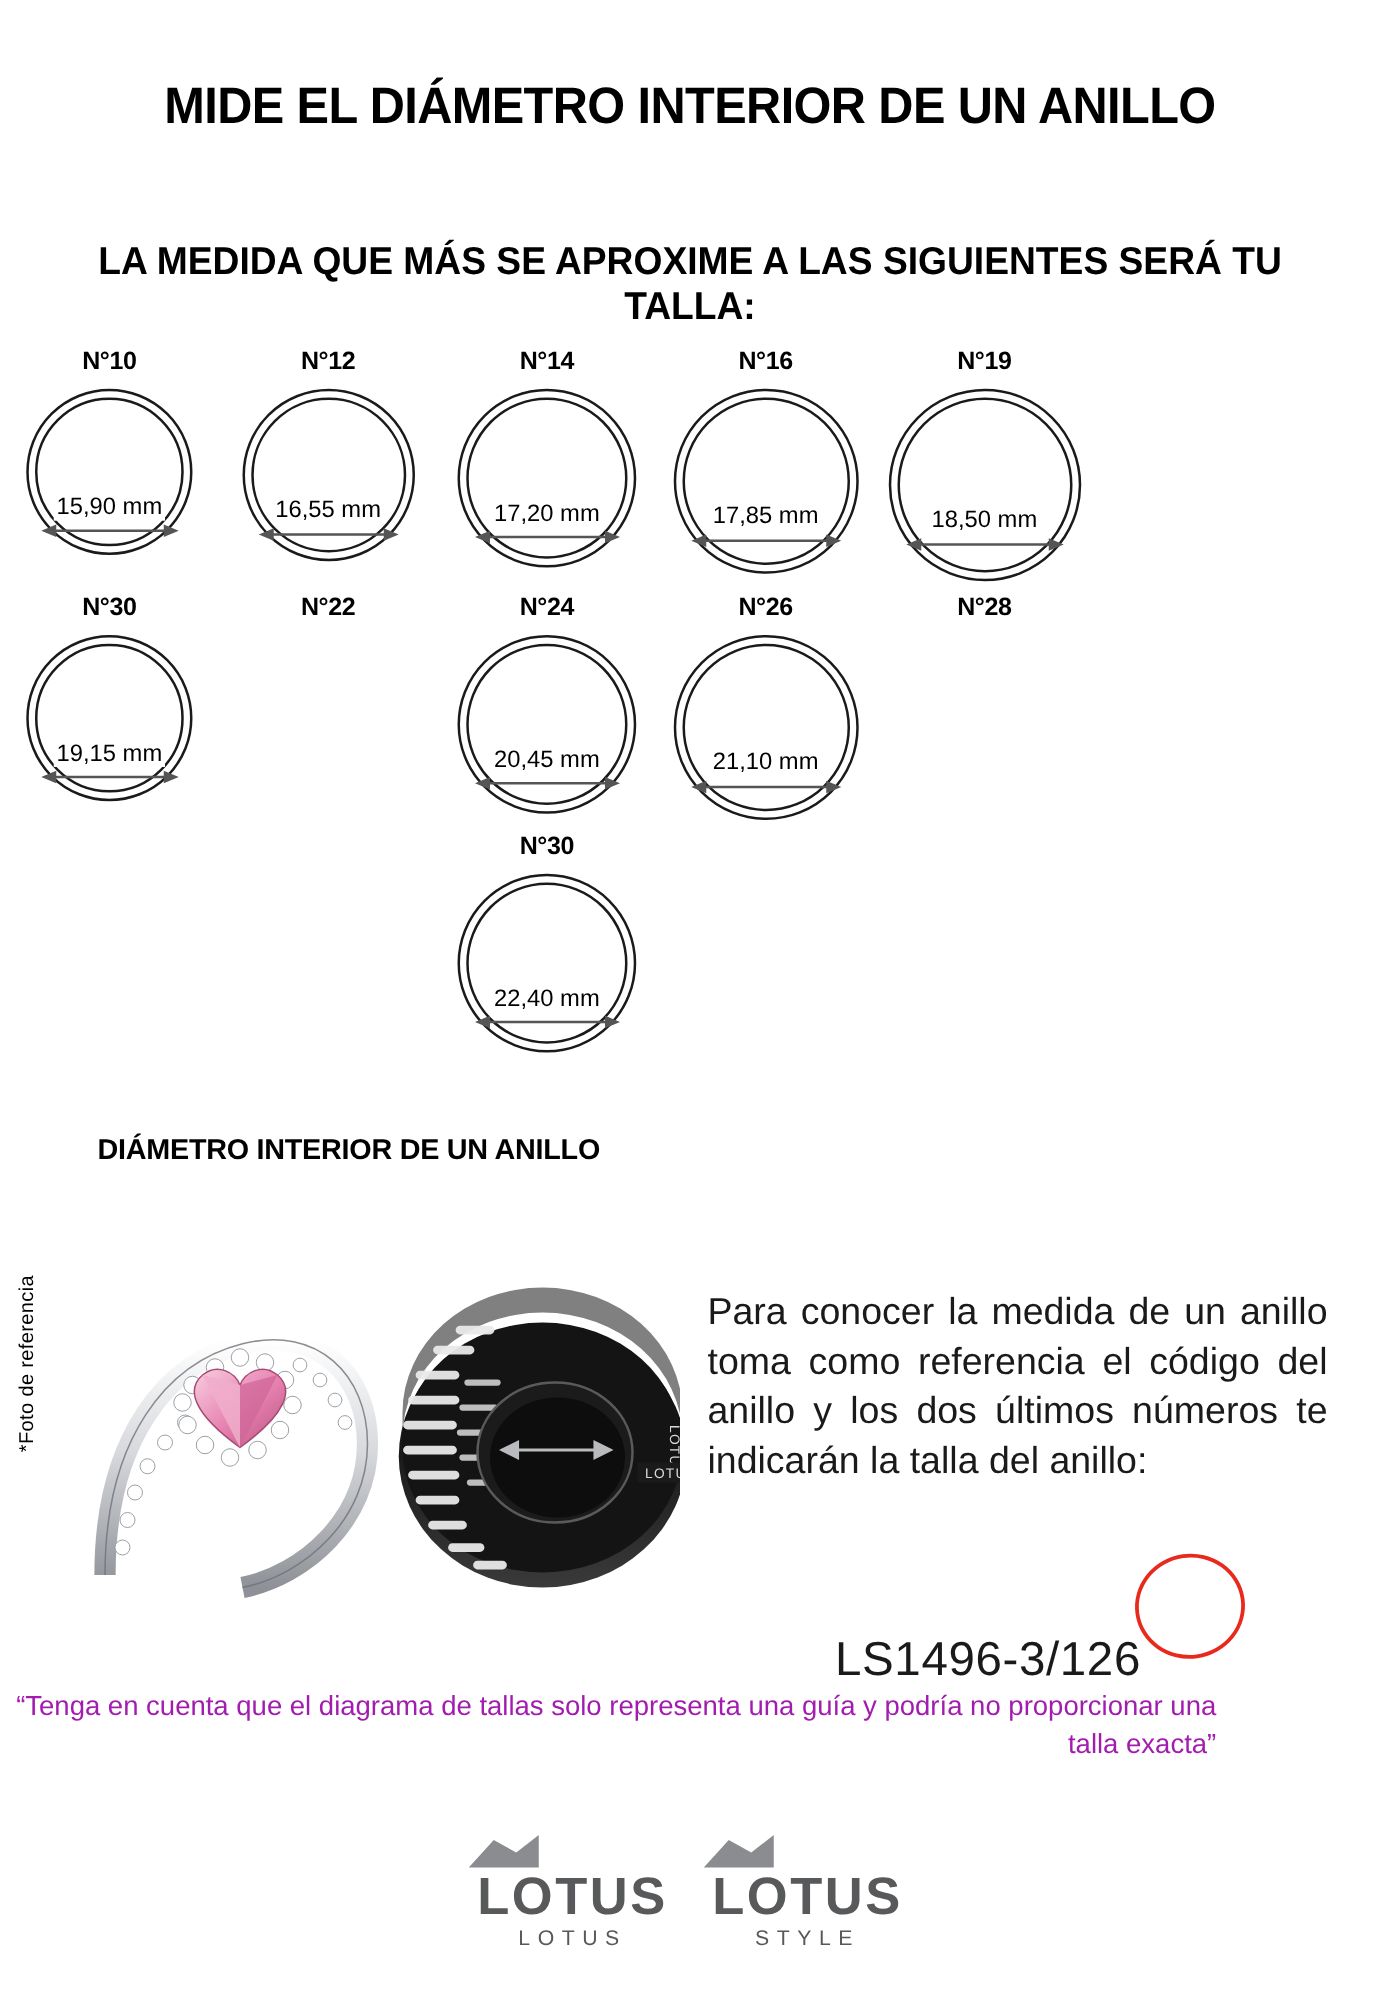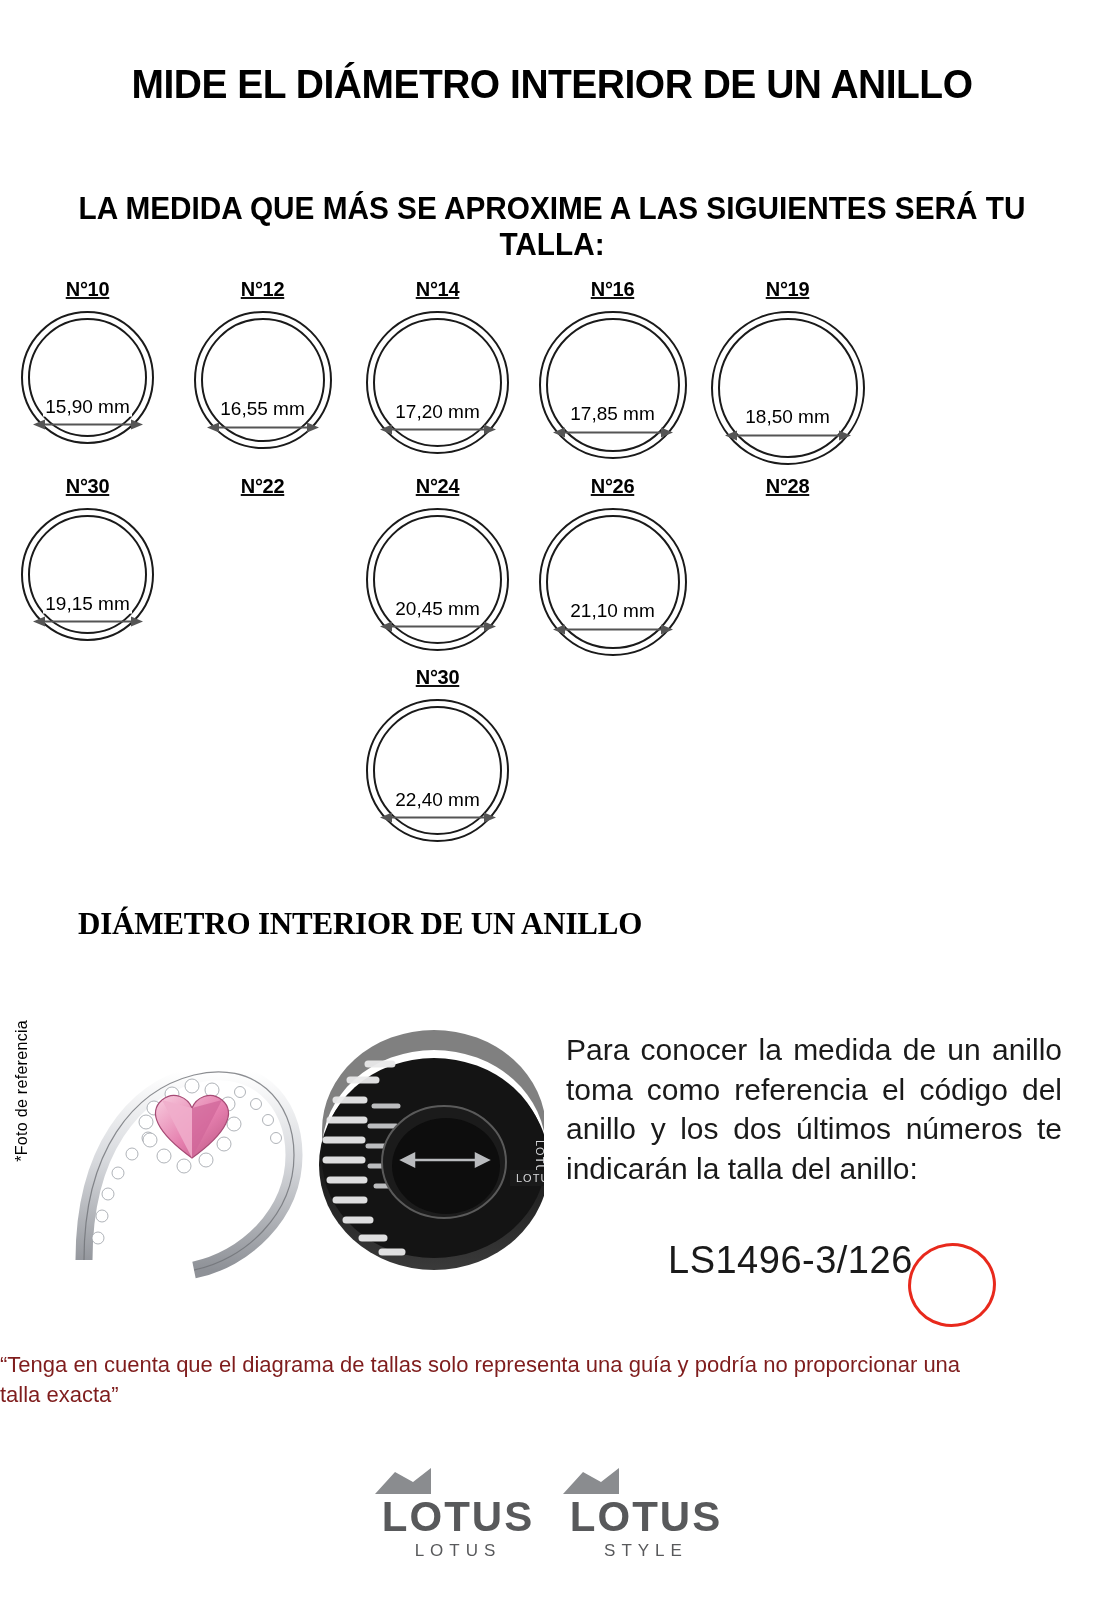--- a/index.html
+++ b/index.html
@@ -47,21 +47,20 @@
     font-family: "Liberation Sans Narrow", "Liberation Sans", sans-serif;
     transform: scaleX(0.96);
   }
 
   
   .grid {
     position: absolute;
     top: 278px;
     left: 0;
     width: 875px;
-    text-decoration: underline;
   }
   .row {
     display: flex;
     justify-content: center;
     align-items: flex-start;
   }
   .row.r1 { margin-bottom: 10px; }
   .row.r2 { margin-bottom: 10px; }
   .cell {
     width: 220px;
@@ -122,24 +121,24 @@
     margin-bottom: 2px;
     white-space: nowrap;
   }
   .arrow-svg { display: block; }
 
   
   .diam-caption {
     position: absolute;
     top: 906px;
     left: 78px;
-    font-size: 31px;
+    font-size: 23px;
     font-weight: 700;
     color: #000;
-    font-family: Liberation Serif, serif;
+    font-family: Liberation Sans, sans-serif;
     letter-spacing: -0.2px;
   }
 
   
   .photo-ref {
     position: absolute;
     left: 12px;
     top: 1020px;
     width: 26px;
     font-size: 16px;
@@ -169,21 +168,21 @@
     font-size: 30px;
     line-height: 1.32;
     text-align: justify;
     color: #1a1a1a;
     font-family: "Liberation Sans", sans-serif;
     margin-top: 10px;
   }
   .code-line {
     position: absolute;
     left: 668px;
-    top: 1239px;
+    top: 1307px;
     font-size: 38px;
     color: #1a1a1a;
     font-family: "Liberation Sans", sans-serif;
     letter-spacing: 0.5px;
   }
   .code-circle {
     position: absolute;
     left: 908px;
     top: 1243px;
     width: 82px;
@@ -192,23 +191,23 @@
     border-radius: 50%;
     transform: rotate(-8deg);
   }
 
   
   .disclaimer {
     position: absolute;
     left: 0;
     top: 1350px;
     width: 973px;
-    text-align: left;
+    text-align: right;
     font-size: 22px;
-    color: #7f1d1d;
+    color: #a21caf;
     line-height: 1.35;
     font-family: "Liberation Sans Narrow", "Liberation Sans", sans-serif;
   }
 
   
   .logos {
     position: absolute;
     left: 0;
     top: 1462px;
     width: 1104px;

